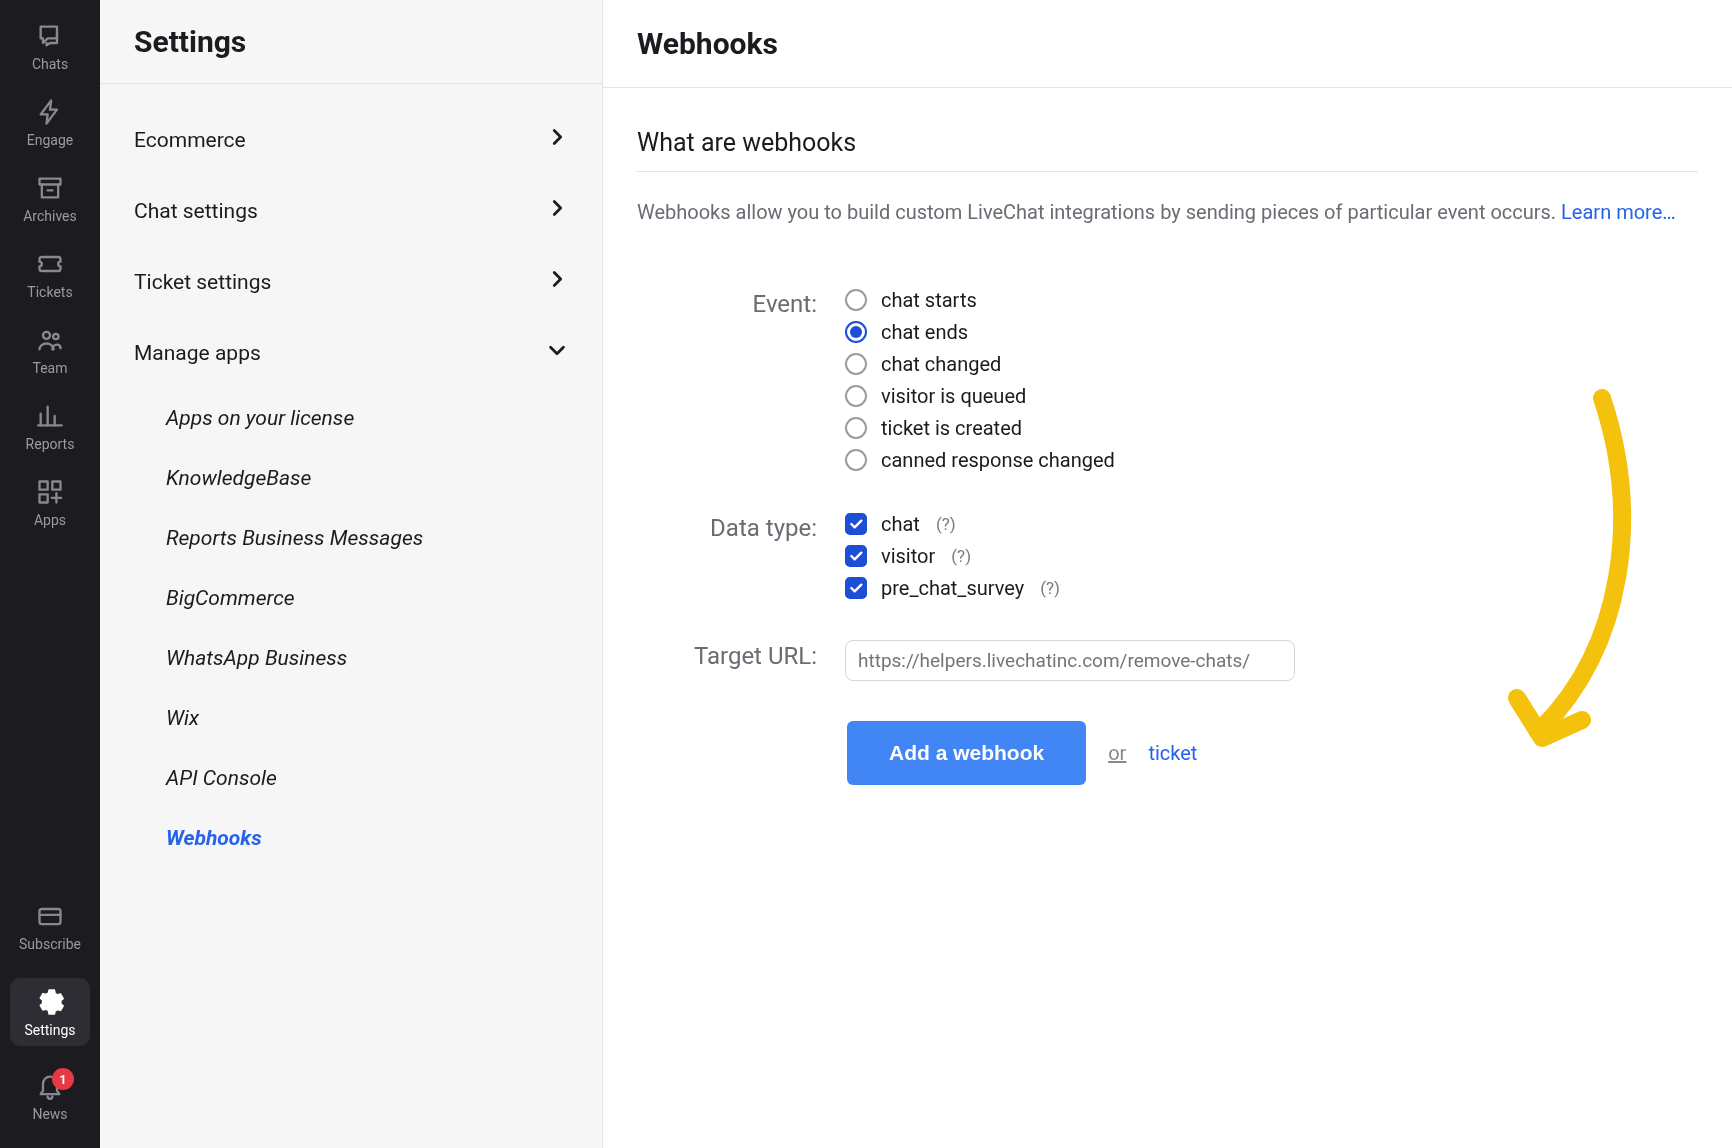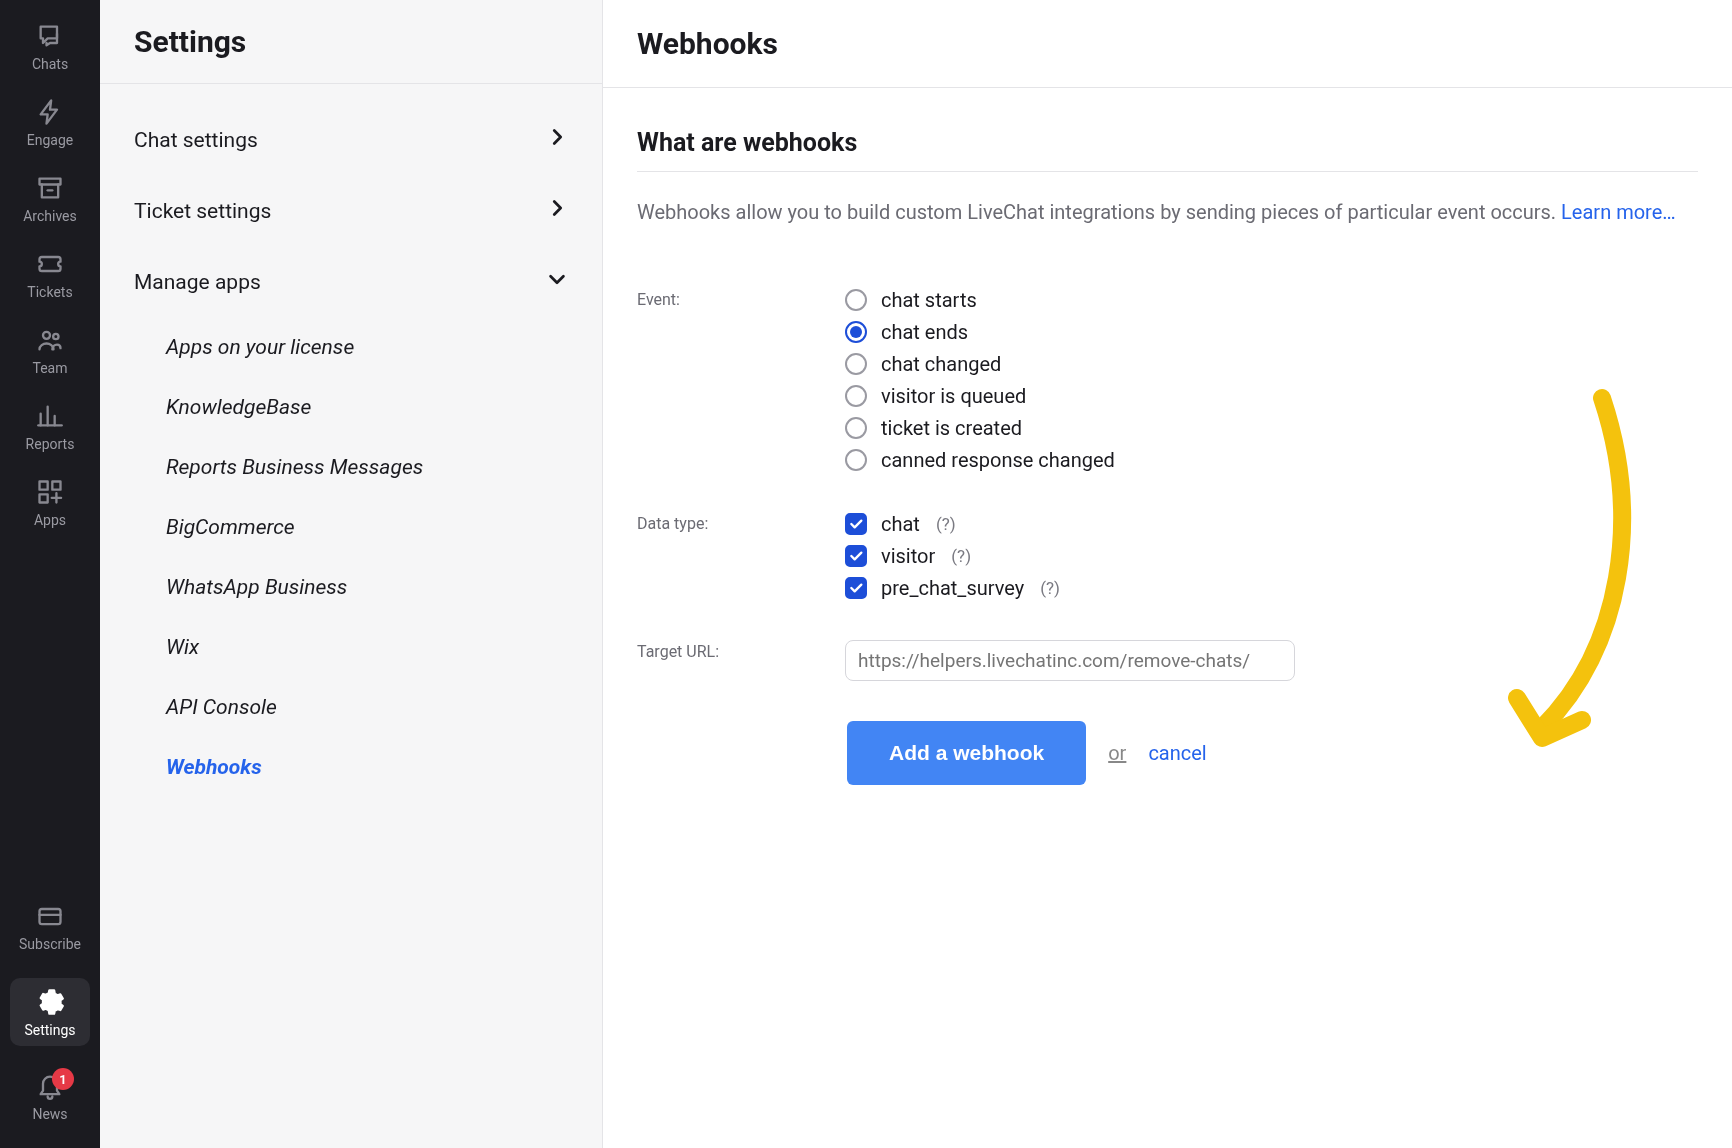--- a/index.html
+++ b/index.html
@@ -130,42 +130,43 @@
     font-size: 30px;
     font-weight: 700;
   }
   .main-body {
     padding: 40px 34px;
     overflow-y: auto;
     position: relative;
   }
   .section-title {
     font-size: 25px;
-    font-weight: 700;
+    font-weight: 400;
     padding-bottom: 14px;
     border-bottom: 1px solid #e4e4e7;
     margin-bottom: 24px;
   }
   .desc {
     font-size: 20px;
     color: #6b6b73;
     line-height: 1.6;
     margin-bottom: 60px;
   }
   .desc a { color: #2563eb; text-decoration: none; }
 
   .form-row {
     display: flex;
     gap: 28px;
     margin-bottom: 40px;
   }
   .form-label {
     width: 180px;
+    text-align: right;
     color: #6b6b73;
-    font-size: 16px;
+    font-size: 24px;
     padding-top: 2px;
   }
   .radios, .checks { display: flex; flex-direction: column; gap: 8px; justify-content: center; }
   .radio, .check {
     display: flex;
     align-items: center;
     gap: 14px;
     font-size: 20px;
     cursor: pointer;
   }
@@ -317,20 +318,26 @@
       <span class="rail-label">News</span>
     </div>
   </nav>
 
   <aside class="sidebar">
     <div class="sidebar-header">
       <h1 class="sidebar-title">Settings</h1>
     </div>
     <div class="sidebar-body">
 
+      <div class="group">
+        <span class="group-label">Ecommerce</span>
+        <span class="chev"><svg viewBox="0 0 24 24">
+              <path d="M9 5l7 7-7 7"></path>
+            </svg></span>
+      </div>
       <div class="group">
         <span class="group-label">Chat settings</span>
         <span class="chev"><svg viewBox="0 0 24 24">
               <path d="M9 5l7 7-7 7"></path>
             </svg></span>
       </div>
       <div class="group">
         <span class="group-label">Ticket settings</span>
         <span class="chev"><svg viewBox="0 0 24 24">
               <path d="M9 5l7 7-7 7"></path>
@@ -433,21 +440,21 @@
       </div>
 
       <div class="form-row">
         <div class="form-label">Target URL:</div>
         <input class="url-input" type="text" placeholder="https://helpers.livechatinc.com/remove-chats/" style="">
       </div>
 
       <div class="actions">
         <button class="btn-primary">Add a webhook</button>
         <span class="or-text">or</span>
-        <span class="cancel-link">cancel</span>
+        <span class="cancel-link">ticket</span>
       </div>
 
       <div class="arrow-annot">
         <svg viewBox="0 0 150 380">
           <path d="M100 10 C 140 130, 120 260, 40 340" fill="none" stroke="#f4c20d" stroke-width="18" stroke-linecap="round"></path>
           <path d="M15 310 L40 350 L80 332" fill="none" stroke="#f4c20d" stroke-width="18" stroke-linecap="round" stroke-linejoin="round"></path>
         </svg>
       </div>
 
     </div>

